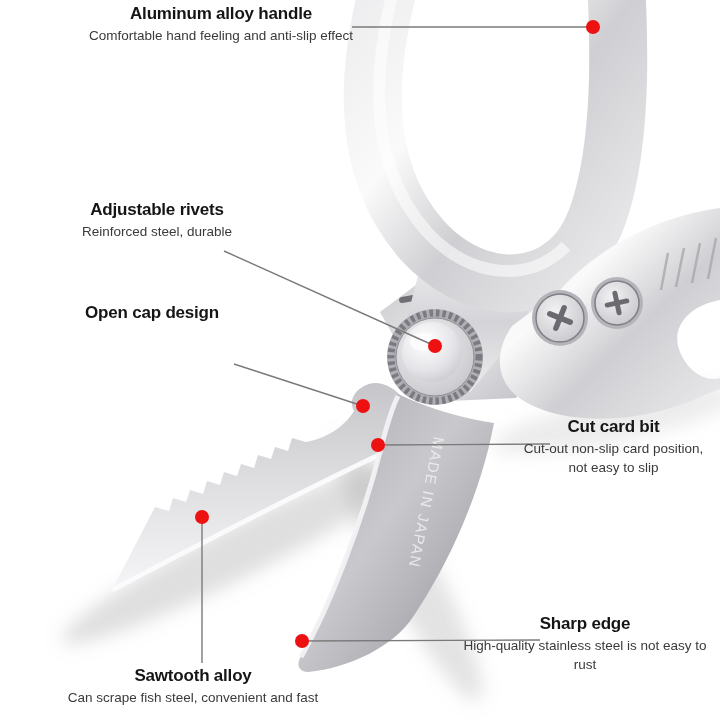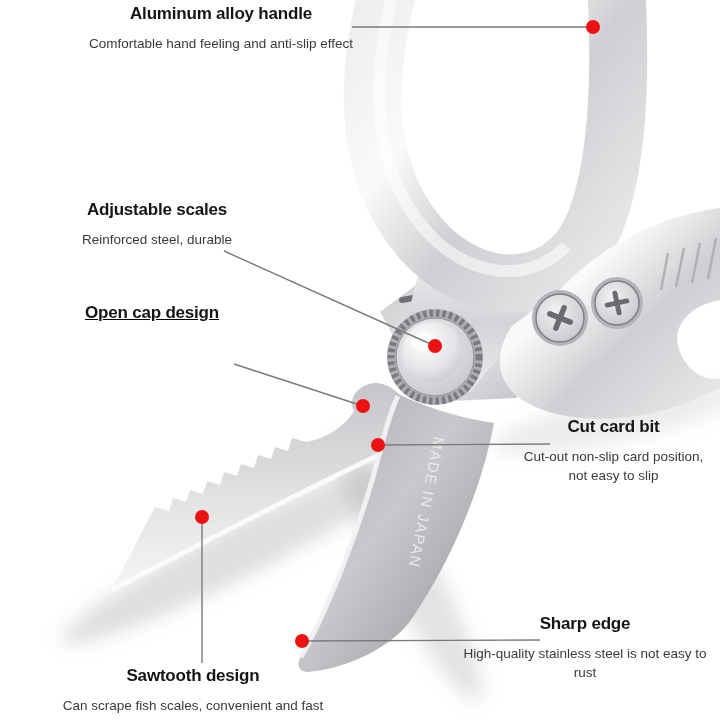--- a/index.html
+++ b/index.html
@@ -4,25 +4,25 @@
 <style>
   * { margin:0; padding:0; box-sizing:border-box; }
   html,body { width:720px; height:720px; background:#ffffff; overflow:hidden;
               font-family:"Liberation Sans", sans-serif; }
   .stage { position:relative; width:720px; height:720px; background:#ffffff; }
   svg.art { position:absolute; left:0; top:0; }
   .callout { position:absolute; text-align:center; }
   .callout-title { font-size:17px; font-weight:bold; color:#151515; line-height:24px;
                    letter-spacing:-0.2px;text-align:center; }
   .callout-desc  { font-size:13.5px; color:#3a3a3a; line-height:19px; white-space:pre-line;
-                   margin-top:8px; }
+                   margin-top:0; }
   
   #co-0 { top:2px;   left:88px;  width:266px; }
   #co-1 { top:198px; left:57px;  width:200px; }
-  #co-2 { top:301px; left:43px;  width:218px;text-decoration:underline; }
+  #co-2 { top:301px; left:43px;  width:218px; }
   #co-3 { top:415px; left:510px; width:207px; }
   #co-4 { top:612px; left:452px; width:266px; }
   #co-5 { top:664px; left:60px;  width:266px; }
 </style>
 </head>
 <body>
 
 <div class="stage">
 
   <svg class="art" width="720" height="720" viewBox="0 0 720 720">
@@ -169,37 +169,37 @@
       <circle cx="202" cy="517" r="7" stroke="none" fill="#ee1111"></circle>
     </g>
   </svg>
 
   <div class="callout" id="co-0">
     <div class="callout-title">Aluminum alloy handle</div>
     <div class="callout-desc">Comfortable hand feeling and anti-slip effect</div>
   </div>
 
   <div class="callout" id="co-1">
-    <div class="callout-title">Adjustable scales</div>
+    <div class="callout-title">Adjustable rivets</div>
     <div class="callout-desc">Reinforced steel, durable</div>
   </div>
 
   <div class="callout" id="co-2">
     <div class="callout-title">Open cap design</div>
   </div>
 
   <div class="callout" id="co-3">
     <div class="callout-title">Cut card bit</div>
     <div class="callout-desc">Cut-out non-slip card position,
 not easy to slip</div>
   </div>
 
   <div class="callout" id="co-4">
     <div class="callout-title">Sharp edge</div>
     <div class="callout-desc">High-quality stainless steel is not easy to rust</div>
   </div>
 
   <div class="callout" id="co-5">
-    <div class="callout-title">Sawtooth design</div>
-    <div class="callout-desc">Can scrape fish scales, convenient and fast</div>
+    <div class="callout-title">Sawtooth alloy</div>
+    <div class="callout-desc">Can scrape fish steel, convenient and fast</div>
   </div>
 
 </div>
 
 </body></html>

